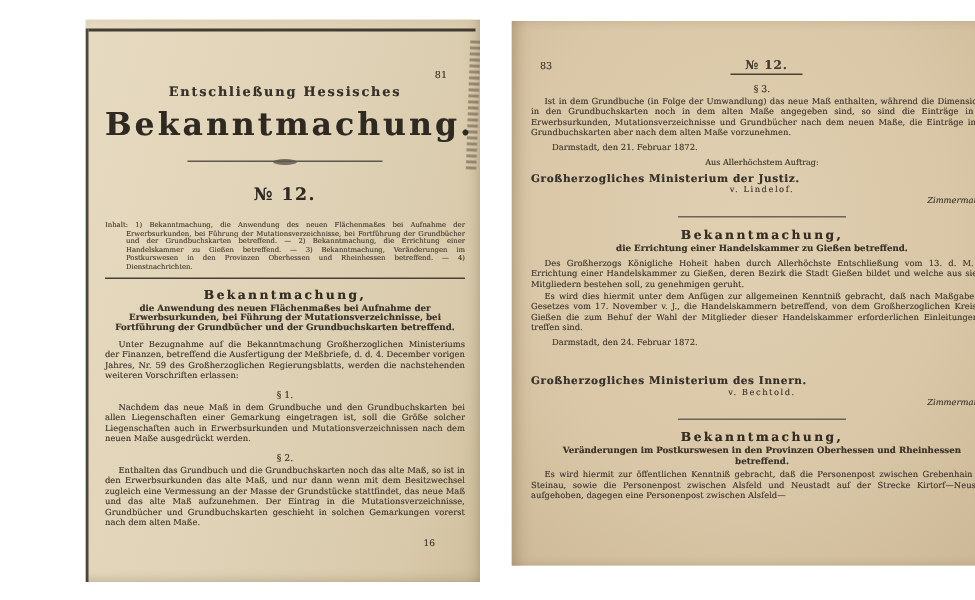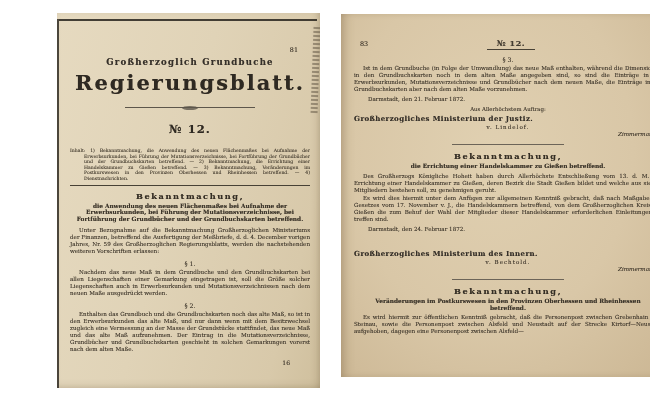--- a/index.html
+++ b/index.html
@@ -62,22 +62,22 @@
 
 <div class="stage">
 
   <div class="page page-left">
     <div class="edge-line-top"></div>
     <div class="edge-line-left"></div>
     <div class="stamp-smudge"></div>
 
     <div class="lp-content tx">
       <div class="lp-pagenum">81</div>
-      <div class="lp-publisher">Großherzoglich Grundbuche</div>
-      <div class="lp-title">Regierungsblatt.</div>
+      <div class="lp-publisher">Entschließung Hessisches</div>
+      <div class="lp-title">Bekanntmachung.</div>
       <div class="ornament"></div>
       <div class="lp-issue">№ 12.</div>
       <div class="lp-inhalt">Inhalt: 1) Bekanntmachung, die Anwendung des neuen Flächenmaßes bei Aufnahme der Erwerbsurkunden, bei Führung der Mutationsverzeichnisse, bei Fortführung der Grundbücher und der Grundbuchskarten betreffend. — 2) Bekanntmachung, die Errichtung einer Handelskammer zu Gießen betreffend. — 3) Bekanntmachung, Veränderungen im Postkurswesen in den Provinzen Oberhessen und Rheinhessen betreffend. — 4) Dienstnachrichten.</div>
       <div class="rule"></div>
 
       <div class="ann-heading lp-ann-heading">Bekanntmachung,</div>
       <div class="ann-subject">die Anwendung des neuen Flächenmaßes bei Aufnahme der Erwerbsurkunden, bei Führung der Mutationsverzeichnisse, bei Fortführung der Grundbücher und der Grundbuchskarten betreffend.</div>
       <p class="para justify" style="margin-top:4px;">Unter Bezugnahme auf die Bekanntmachung Großherzoglichen Ministeriums der Finanzen, betreffend die Ausfertigung der Meßbriefe, d. d. 4. December vorigen Jahres, Nr. 59 des Großherzoglichen Regierungsblatts, werden die nachstehenden weiteren Vorschriften erlassen:</p>
       <div class="sec-label">§ 1.</div>
       <p class="para justify">Nachdem das neue Maß in dem Grundbuche und den Grundbuchskarten bei allen Liegenschaften einer Gemarkung eingetragen ist, soll die Größe solcher Liegenschaften auch in Erwerbsurkunden und Mutationsverzeichnissen nach dem neuen Maße ausgedrückt werden.</p>

